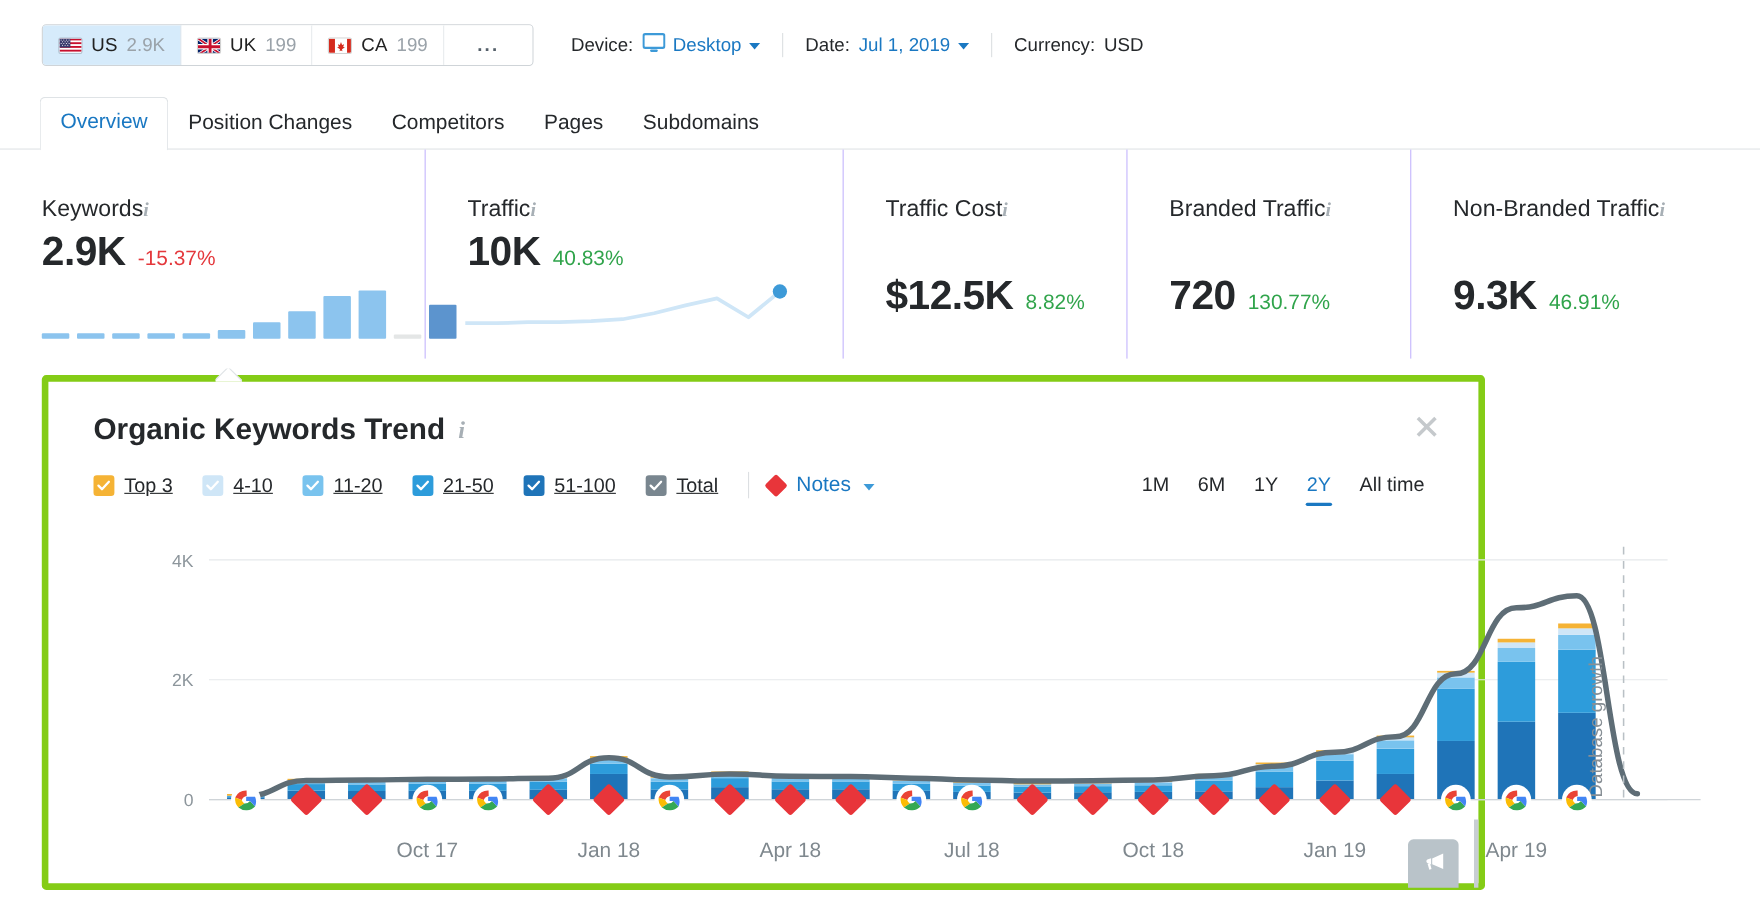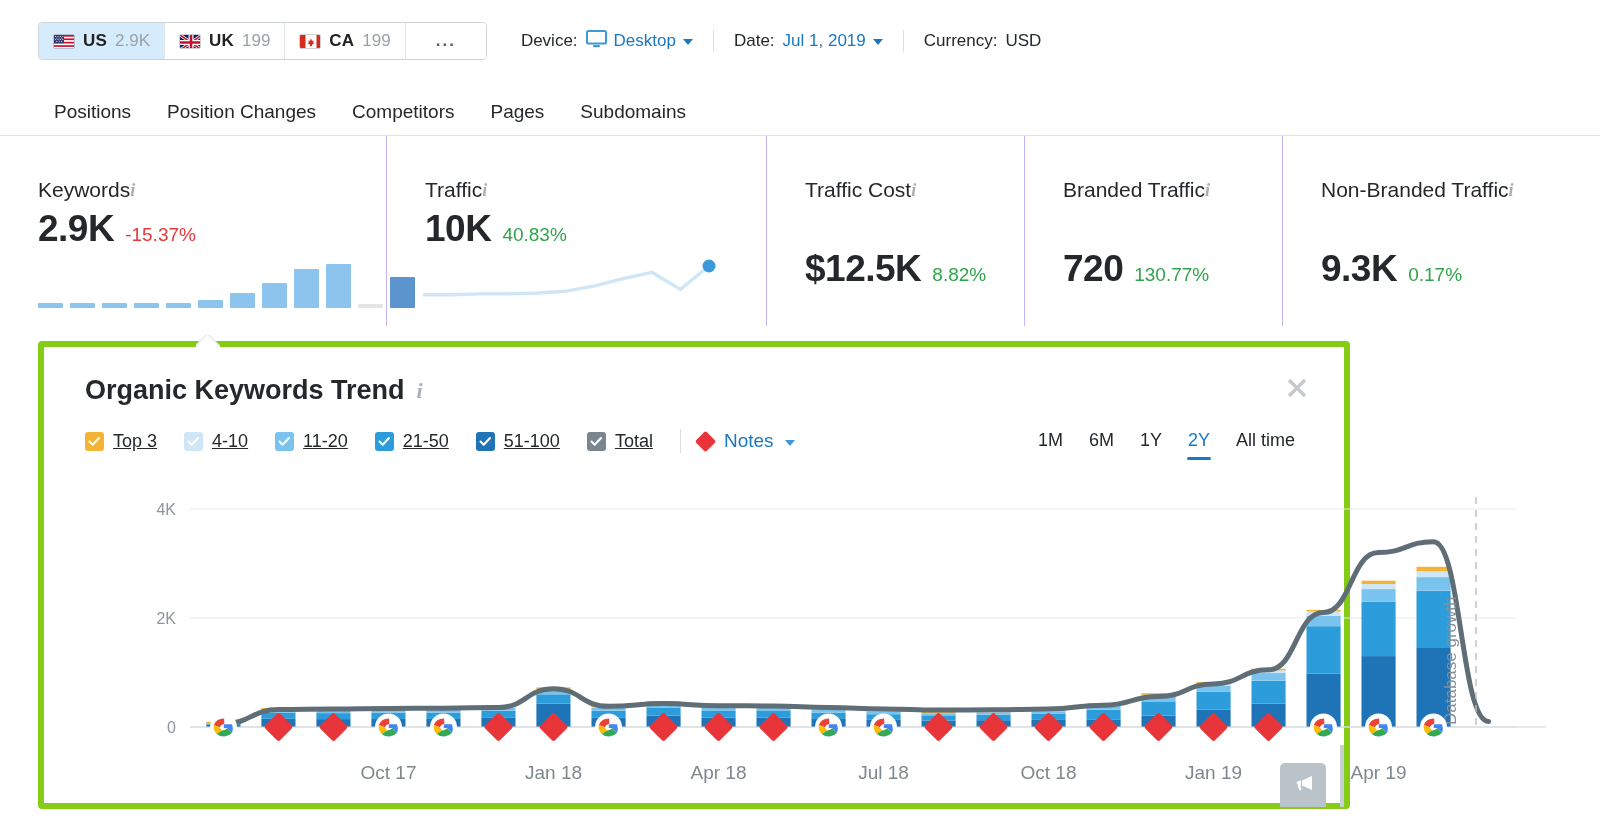--- a/index.html
+++ b/index.html
@@ -30,21 +30,21 @@
   .db-item {
     display: flex; align-items: center; gap: 8px;
     padding: 0 14px;
     border-right: 1px solid #e2e6e9;
     font-size: 17px;
     cursor: pointer;
     background: #fff;
   }
   .db-item:last-child { border-right: none; }
   .db-item.active { background: #d6ebfb; }
-  .db-code { font-weight: 700; color: #222; letter-spacing: .2px; }
+  .db-code { font-weight: 400; color: #222; letter-spacing: .2px; }
   .db-count { color: #9aa2a9; font-weight: 400; }
   .db-more { color: #55606a; font-weight: 700; letter-spacing: 2px; padding: 0 16px; font-size: 17px; }
   .flag {
     width: 22px; height: 15px; border-radius: 2px; flex: 0 0 auto;
     display: inline-block; position: relative; overflow: hidden;
     border: 1px solid rgba(0,0,0,.18);
   }
 
   #meta-group {
     display: flex; align-items: center; gap: 0;
@@ -279,21 +279,21 @@
 
     <span class="meta-sep"></span>
 
     <span class="meta-label">Currency:</span>
     <span class="currency-val">USD</span>
   </div>
 </div>
 
 <div id="tab-strip">
   <div id="tab-strip-inner">
-    <div class="tab">Positions</div>
+    <div class="tab active">Overview</div>
     <div class="tab">Position Changes</div>
     <div class="tab">Competitors</div>
     <div class="tab">Pages</div>
     <div class="tab">Subdomains</div>
   </div>
 </div>
 
 <div id="metrics">
 
   <div class="metric" style="width:386px; padding-left:38px;">
@@ -362,21 +362,21 @@
     </div>
   </div>
 
   <div class="metric" style="flex:1; padding-left:38px;">
     <div class="metric-head">
       <span>Non-Branded Traffic</span>
       <span class="info-i">i</span>
     </div>
     <div class="metric-val-row" style="margin-top:46px;">
       <span class="metric-val">9.3K</span>
-      <span class="metric-delta delta-up">0.17%</span>
+      <span class="metric-delta delta-up">46.91%</span>
     </div>
   </div>
 </div>
 
 <div id="panel">
   <div id="panel-caret"></div>
 
   <div id="panel-title">
     <span>Organic Keywords Trend</span>
     <span class="info-i">i</span>

